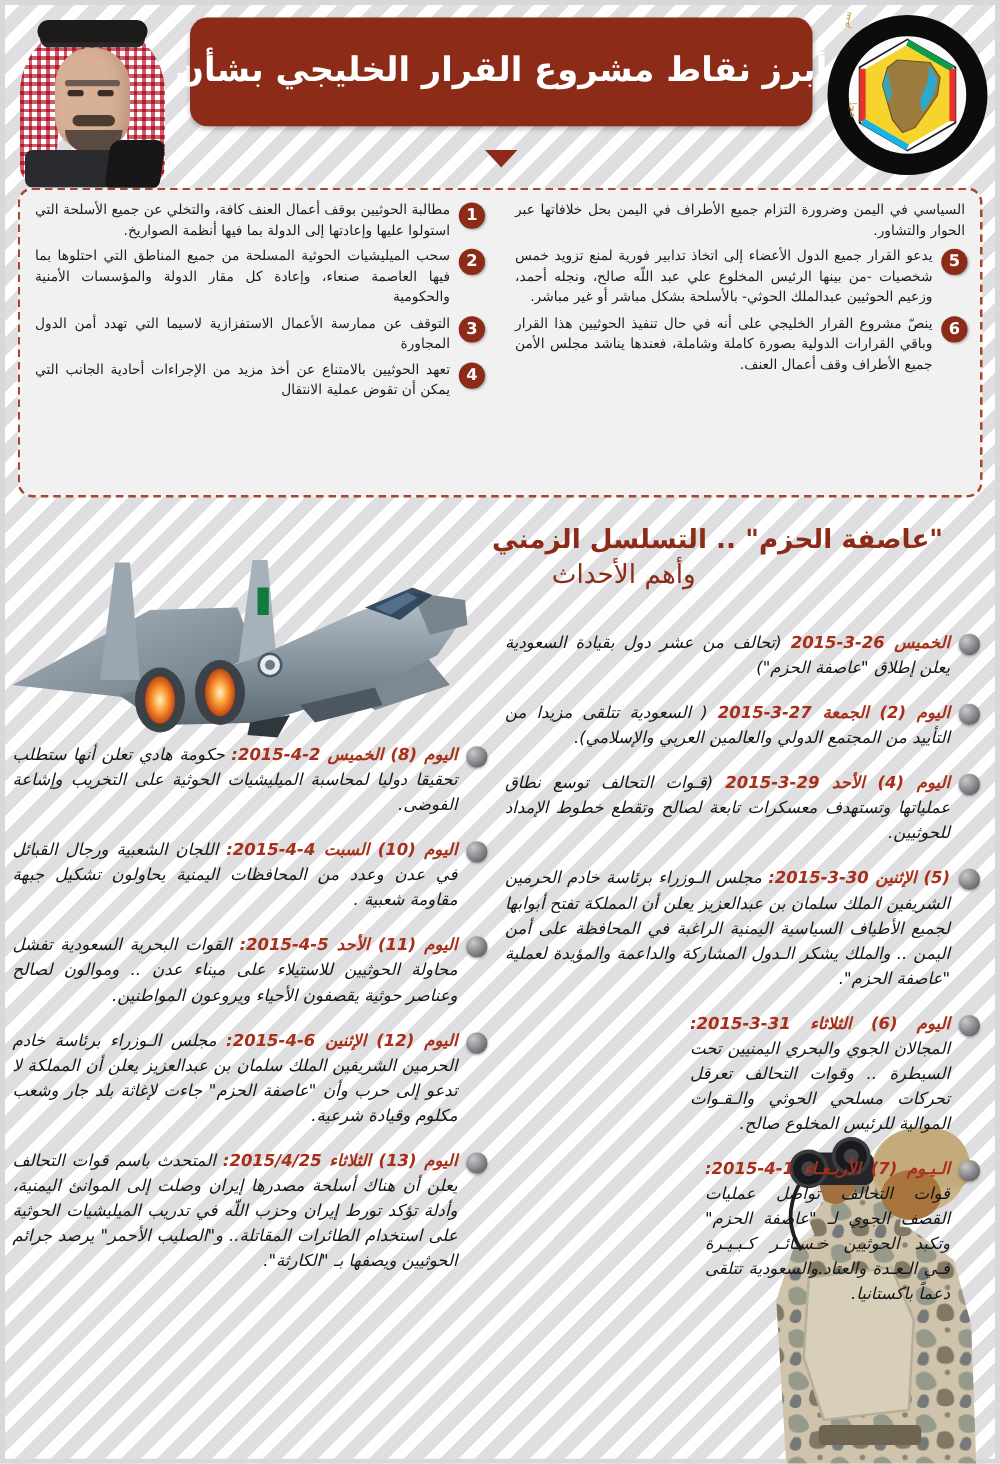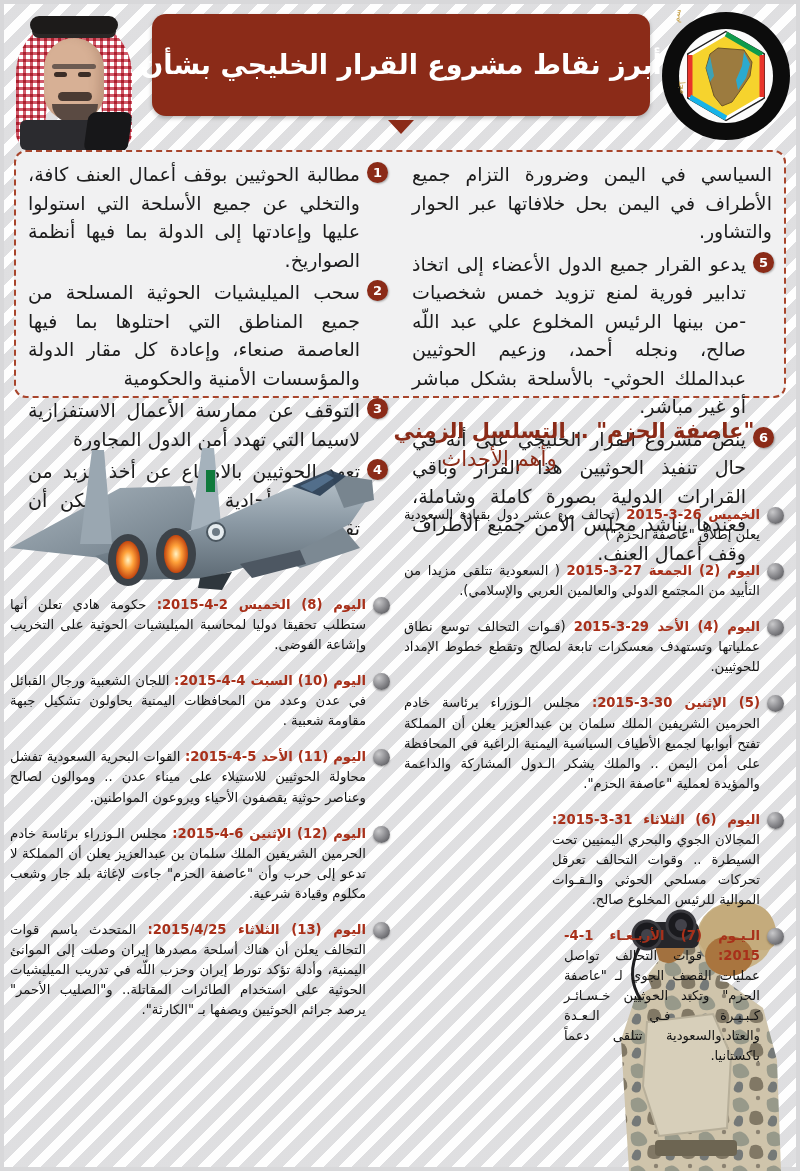--- a/index.html
+++ b/index.html
@@ -17,21 +17,21 @@
     background-image:repeating-linear-gradient(
         -45deg,
         rgba(255,255,255,.95) 0px, rgba(255,255,255,.95) 9px,
         rgba(222,222,224,.95) 9px, rgba(222,222,224,.95) 20px);
   }
   .frame{position:absolute;inset:0;border:4px solid #d8d8da;box-sizing:border-box;}
 
   
   .header{position:absolute;top:0;left:0;width:800px;height:150px;}
   .title-box{
-    position:absolute;top:14px;right:150px;width:498px;height:102px;
+    position:absolute;top:14px;right:150px;width:498px;height:87px;
     background:#8b2b18;border-radius:14px;
     display:flex;flex-direction:column;align-items:center;justify-content:center;
     box-shadow:0 2px 4px rgba(0,0,0,.25);
   }
   .title-box .t-line{
     color:#ffffff;font-size:27px;font-weight:bold;line-height:1.28;
     text-align:center;white-space:nowrap;letter-spacing:0px;
   }
   .title-notch{
     position:absolute;top:120px;right:386px;width:0;height:0;
@@ -84,21 +84,21 @@
   .pts-col{width:50%;box-sizing:border-box;padding:8px 12px 4px 12px;}
   .pts-col.right{padding-right:14px;}
   .point{position:relative;margin-bottom:4px;}
   .point .badge{
     position:absolute;top:2px;right:-2px;width:21px;height:21px;border-radius:50%;
     background:#8b2b18;color:#fff;font-size:13px;font-weight:bold;
     display:flex;align-items:center;justify-content:center;
     box-shadow:1px 1px 2px rgba(0,0,0,.3);
   }
   .point .ptxt{
-    font-size:19px;line-height:1.5;color:#1c1c1c;text-align:justify;
+    font-size:11px;line-height:1.5;color:#1c1c1c;text-align:justify;
     padding-right:26px;
   }
   .cont .ptxt{padding-right:0;}
 
   
   .jet{position:absolute;left:0px;top:428px;width:400px;height:180px;}
 
   .sec-head{position:absolute;right:16px;top:418px;width:420px;text-align:left;}
   .sec-head .l1{
     color:#8b2b18;font-size:21px;font-weight:bold;text-align:center;line-height:1.3;
@@ -106,21 +106,21 @@
   }
   .sec-head .l2{
     color:#8b2b18;font-size:21px;font-weight:normal;text-align:center;line-height:1.35;
     direction:rtl;padding-right:150px;
   }
 
   
   .tl{position:absolute;}
   .tl.right{right:14px;top:505px;width:382px;}
   .tl.left{left:10px;top:595px;width:382px;}
-  .tl-item{position:relative;margin-bottom:16px;padding-right:26px;}
+  .tl-item{position:relative;margin-bottom:16px;padding-right:26px;font-style:italic;}
   .tl-item .dot{
     position:absolute;top:2px;right:2px;width:17px;height:17px;border-radius:50%;
     background:radial-gradient(circle at 33% 30%, #c9c9cb 0%, #8e8e92 45%, #4b4b4f 100%);
     box-shadow:0 1px 2px rgba(0,0,0,.35);
   }
   .tl-item .txt{font-size:13.2px;line-height:1.52;color:#141414;text-align:justify;}
   .tl-item .txt .d{color:#a8301a;font-weight:bold;}
 
   
   .soldier{position:absolute;right:0px;top:890px;width:205px;height:281px;}

